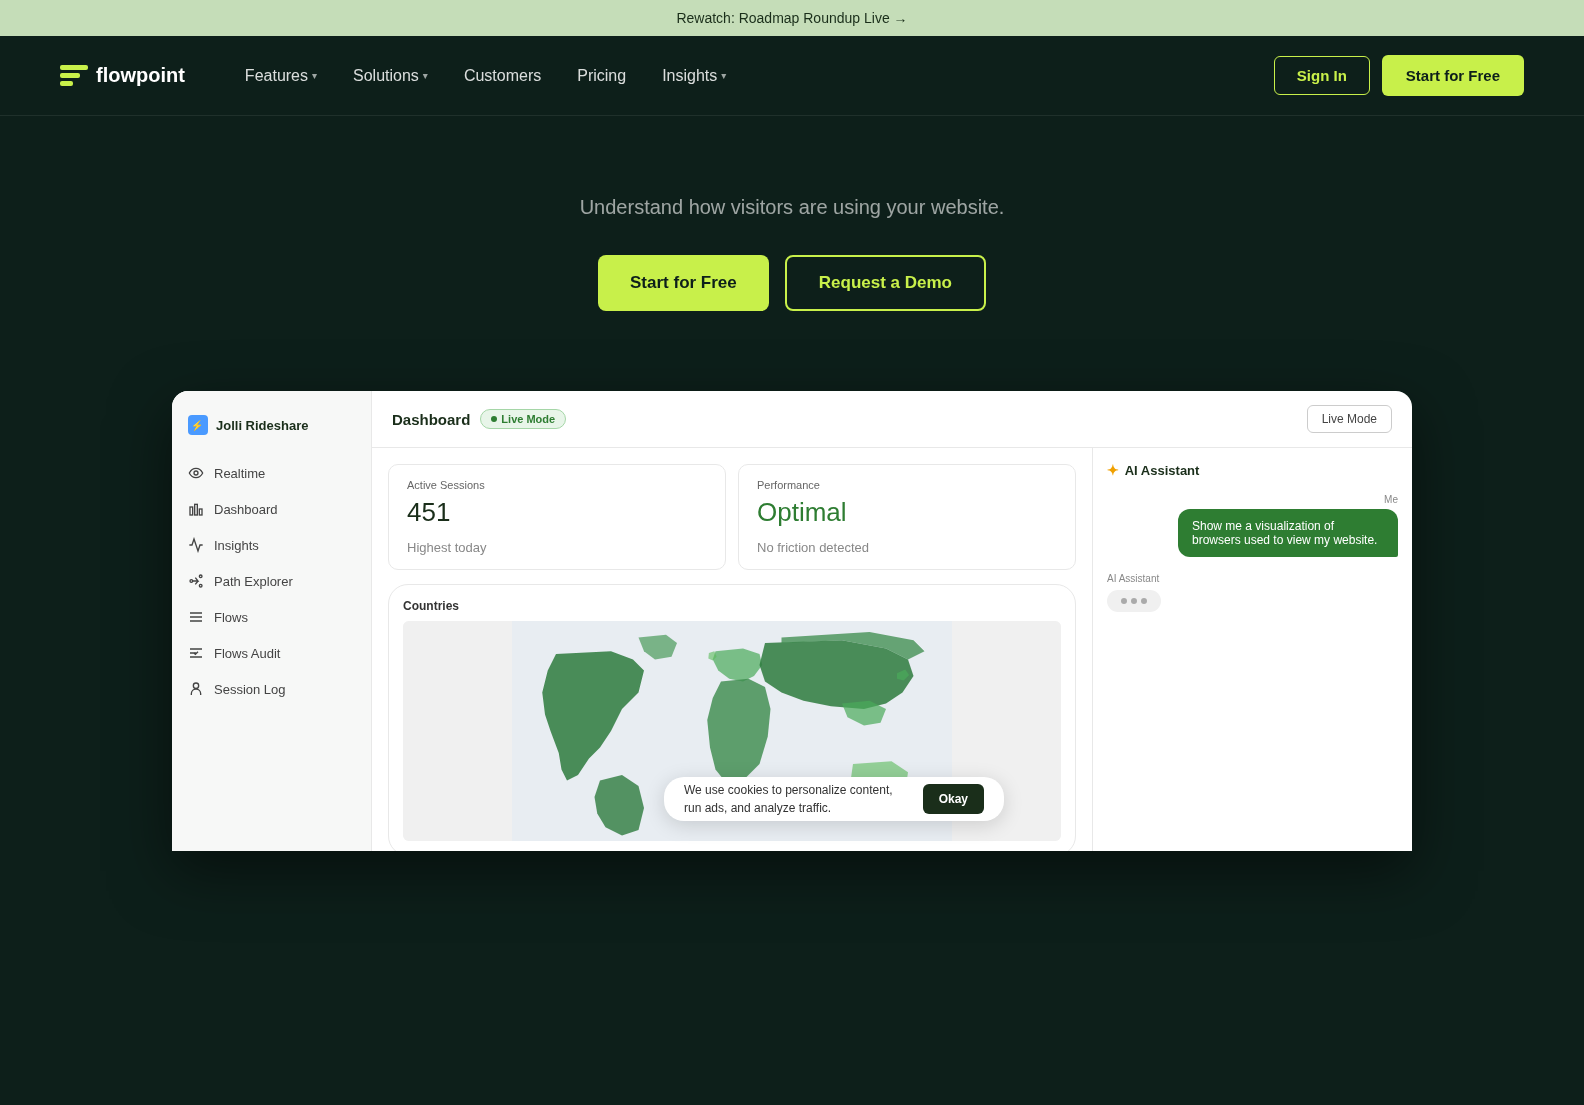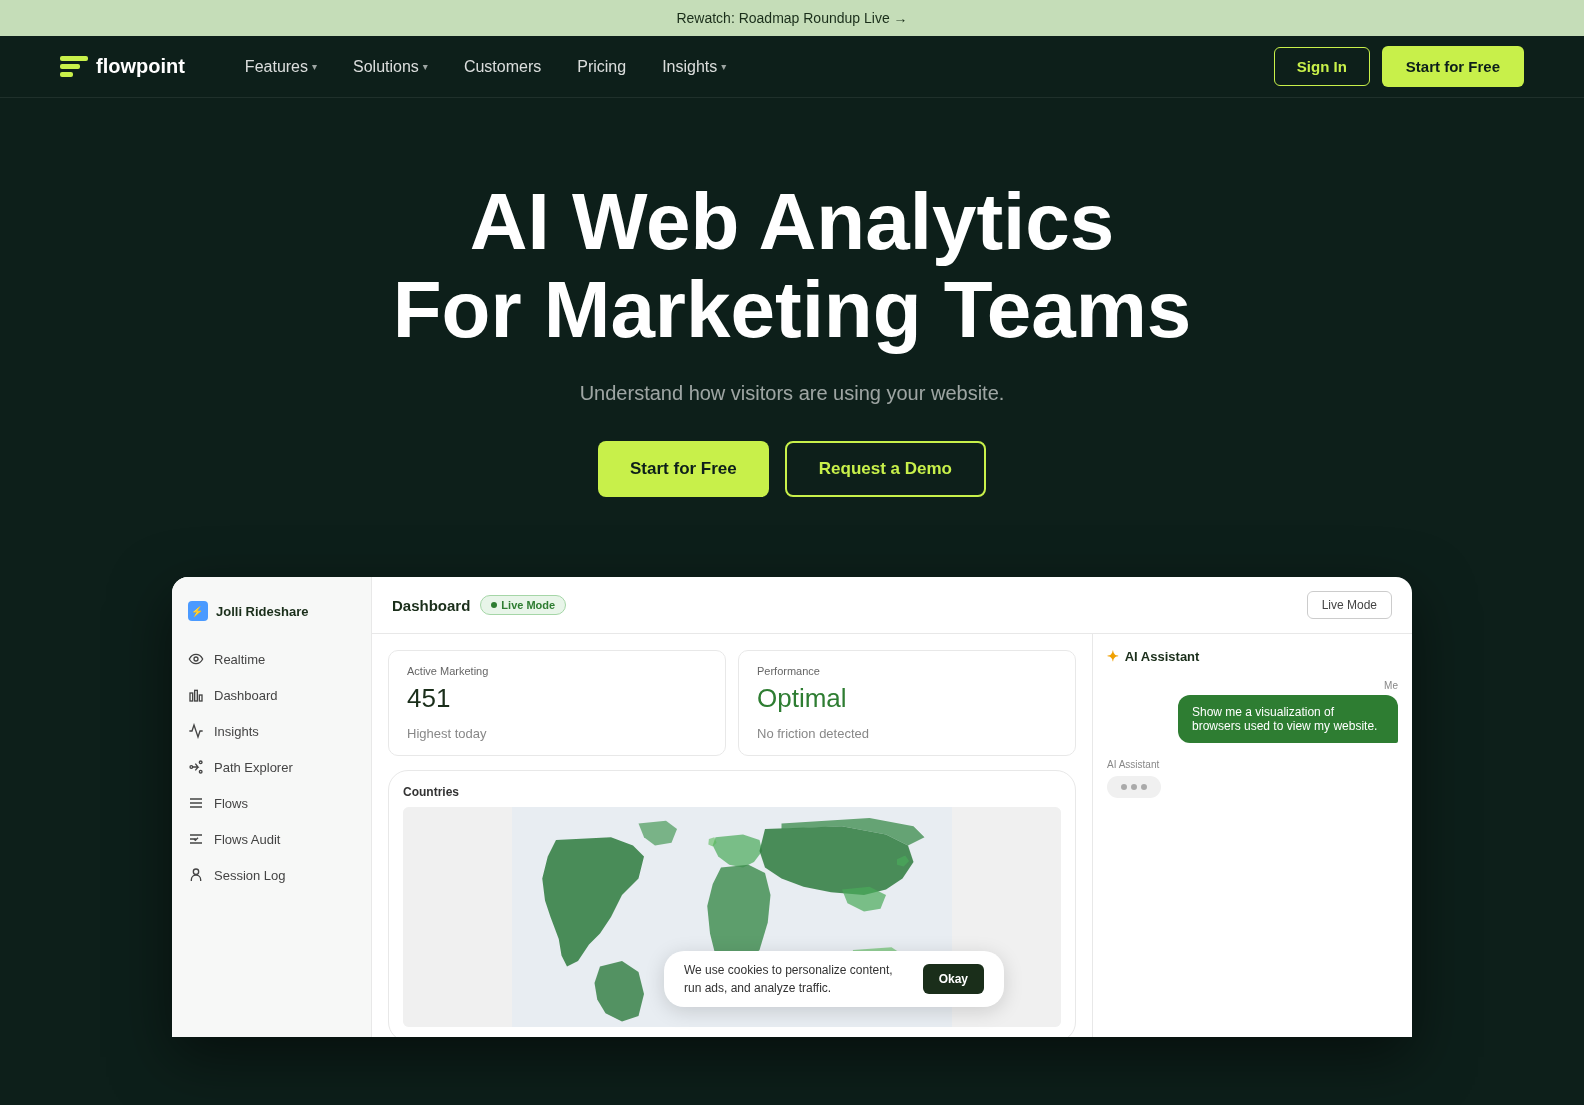--- a/index.html
+++ b/index.html
@@ -15,21 +15,21 @@
       font-weight: 500;
     }
 
     
     nav {
       background: #0d1f1a;
       border-bottom: 1px solid rgba(255,255,255,0.08);
       display: flex;
       align-items: center;
       padding: 0 60px;
-      height: 62px;
+      height: 80px;
     }
     .logo {
       display: flex;
       align-items: center;
       gap: 8px;
       font-size: 20px;
       font-weight: 700;
       color: #fff;
       margin-right: 60px;
     }
@@ -309,21 +309,21 @@
     }
 
     
     .cookie-banner {
       position: absolute;
       bottom: 30px;
       left: 50%;
       transform: translateX(-20%);
       background: #fff;
       border-radius: 20px;
-      padding: 10px 20px;
+      padding: 4px 20px;
       box-shadow: 0 4px 20px rgba(0,0,0,0.15);
       display: flex;
       align-items: center;
       gap: 16px;
       font-size: 12px;
       color: #333;
       max-width: 340px;
       z-index: 10;
     }
     .cookie-text { flex: 1; line-height: 1.5; }
@@ -388,24 +388,20 @@
       </a>
     </li>
   </ul>
   <div class="nav-actions">
     <button class="btn-signin">Sign In</button>
     <button class="btn-start">Start for Free</button>
   </div>
 </nav>
 
 <section class="hero">
-  <h1>
-    <span>AI Web Analytics</span><br>
-    <span>For Marketing Teams</span>
-  </h1>
   <p>Understand how visitors are using your website.</p>
   <div class="hero-buttons">
     <button class="btn-hero-primary">Start for Free</button>
     <button class="btn-hero-secondary">Request a Demo</button>
   </div>
 </section>
 
 <div class="dashboard-wrapper">
   <div class="dashboard-container">
 
@@ -478,21 +474,21 @@
             <span>Live Mode</span>
           </div>
         </div>
         <button class="live-mode-btn">Live Mode</button>
       </div>
 
       <div class="dash-body">
         <div class="dash-left relative">
           <div class="stats-row">
             <div class="stat-card">
-              <div class="stat-label">Active Marketing</div>
+              <div class="stat-label">Active Sessions</div>
               <div class="stat-value">451</div>
               <div class="stat-sub">Highest today</div>
             </div>
             <div class="stat-card">
               <div class="stat-label">Performance</div>
               <div class="stat-value green">Optimal</div>
               <div class="stat-sub">No friction detected</div>
             </div>
           </div>
 

